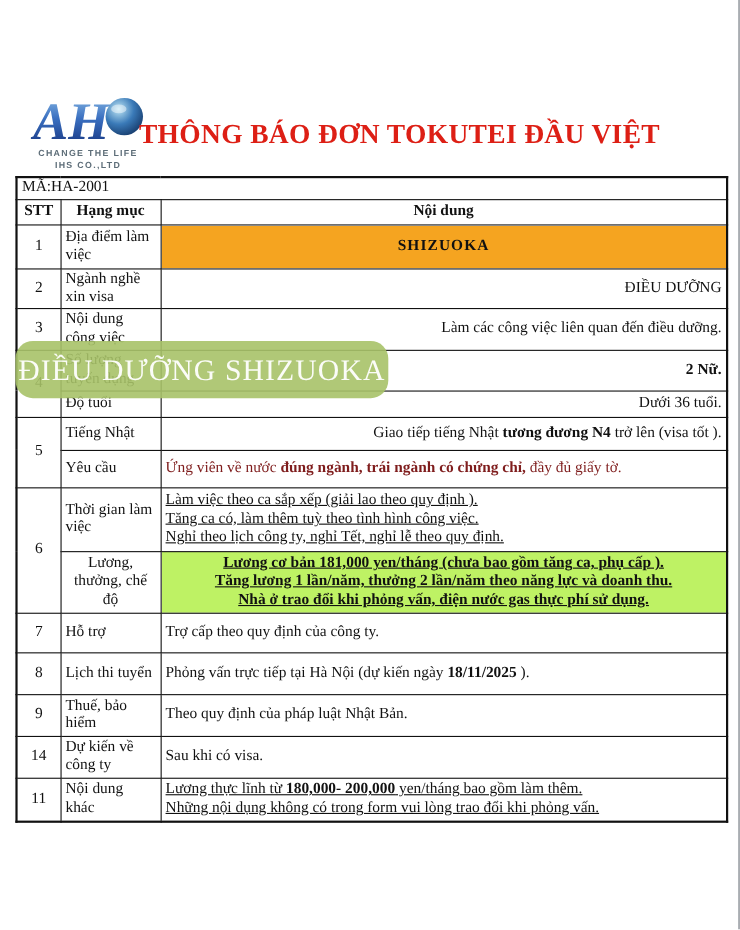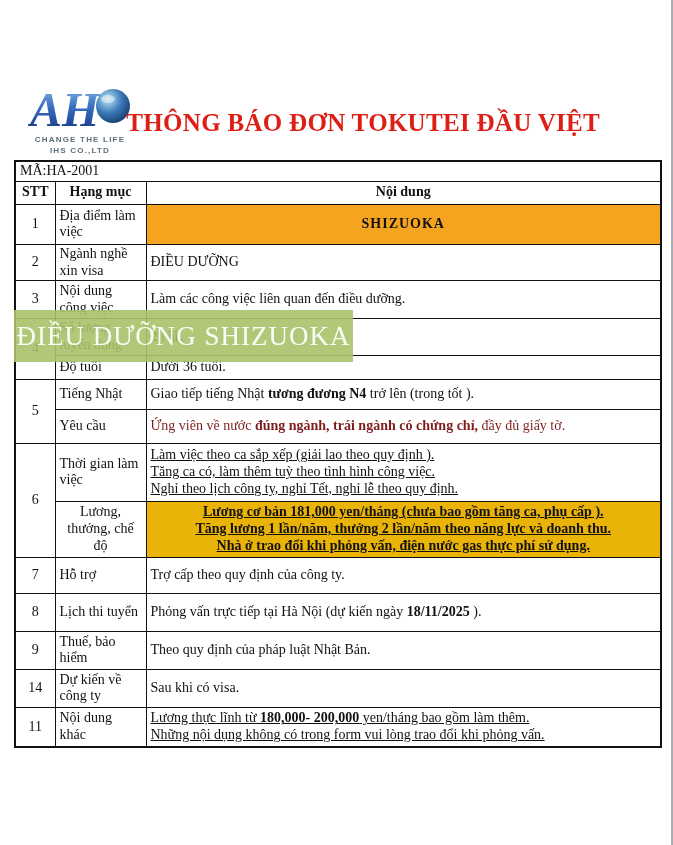--- a/index.html
+++ b/index.html
@@ -29,32 +29,32 @@
   tr.h-r4a{height:35px;} tr.h-r4b{height:24px;}
   tr.h-r5a{height:30px;} tr.h-r5b{height:34px;margin-left:16px;}
   tr.h-r6a{height:58px;} tr.h-r6b{height:56px;text-align:center;}
   tr.h-r7{height:36px;} tr.h-r8{height:38px;} tr.h-r9{height:38px;}
   tr.h-r10{height:38px;} tr.h-r11{height:40px;}
 
   td.code-cell{font-size:11px;padding:0 4px;line-height:14px;}
   td.head{font-weight:bold;font-size:15px;text-align:center;}
   td.num{text-align:center;}
   td.label{padding-left:6px;line-height:1.18;}
-  td.val-c{text-align:left;}
+  td.val-c{text-align:right;}
   td.val-l{text-align:left;padding-left:8px;padding-right:6px;}
   td.city{background:#f5a420;text-align:center;font-weight:bold;font-size:21px;letter-spacing:1px;}
-  td.salary{background:#eab308;font-weight:bold;padding-left:8px;line-height:1.4;}
+  td.salary{background:#bef264;font-weight:bold;padding-left:8px;line-height:1.4;}
   td.warn{color:#7f1d1d;}
   .b{font-weight:bold;}
   .ln{display:block;text-decoration:underline;}
   td.worktime{line-height:1.32;padding-left:8px;}
 
   
   .badge{position:absolute;left:14px;top:310px;width:339px;height:52px;z-index:5;
-         background:rgba(167,194,104,0.90);border-radius:0;text-align:center;
+         background:rgba(167,194,104,0.90);border-radius:16px;text-align:center;
          line-height:52px;font-size:27px;color:rgba(255,255,255,0.95);letter-spacing:1px;
          font-family:"Liberation Serif","DejaVu Serif",serif;}
 </style>
 </head>
 <body>
 
 <div class="page">
 
   <div class="brand">
     <svg width="104" height="52" viewBox="0 0 104 52">
@@ -122,21 +122,21 @@
       <td class="val-c b">2 Nữ.</td>
     </tr>
     <tr class="h-r4b">
       <td class="label">Độ tuổi</td>
       <td class="val-c">Dưới 36 tuổi.</td>
     </tr>
 
     <tr class="h-r5a">
       <td class="num" rowspan="2">5</td>
       <td class="label">Tiếng Nhật</td>
-      <td class="val-c"><span>Giao tiếp tiếng Nhật </span><span class="b">tương đương N4</span><span> trở lên (trong tốt ).</span></td>
+      <td class="val-c"><span>Giao tiếp tiếng Nhật </span><span class="b">tương đương N4</span><span> trở lên (visa tốt ).</span></td>
     </tr>
     <tr class="h-r5b">
       <td class="label">Yêu cầu</td>
       <td class="val-l warn"><span>Ứng viên về nước </span><span class="b">đúng ngành, trái ngành có chứng chỉ,</span><span> đầy đủ giấy tờ.</span></td>
     </tr>
 
     <tr class="h-r6a">
       <td class="num" rowspan="2">6</td>
       <td class="label">Thời gian làm việc</td>
       <td class="worktime">

